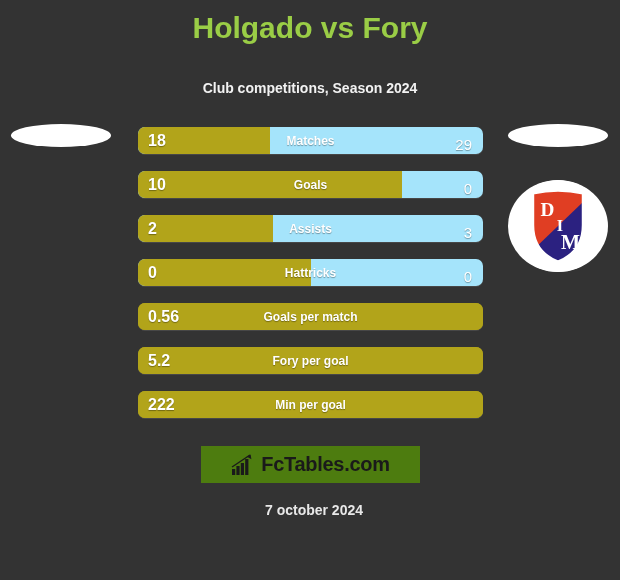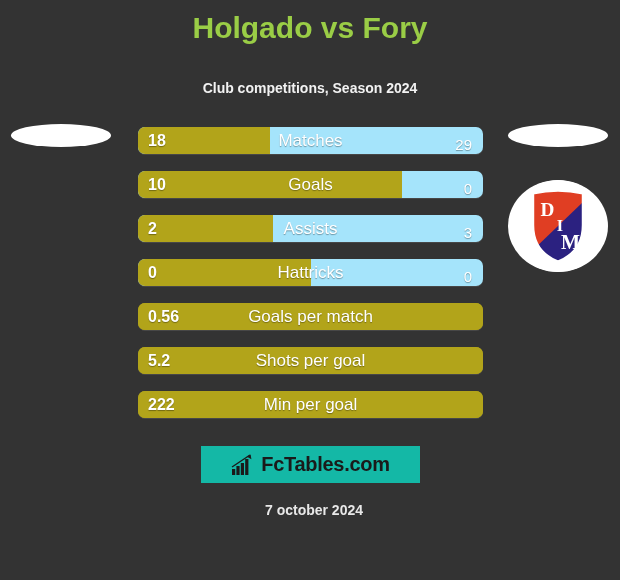--- a/index.html
+++ b/index.html
@@ -107,22 +107,22 @@
     left: 0; top: 0; bottom: 0;
     background: #B2A41A;
   }
 
   .row .label {
     position: absolute;
     left: 0; right: 0; top: 0; bottom: 0;
     display: flex;
     align-items: center;
     justify-content: center;
-    font-size: 17px;
-    font-weight: normal;
+    font-size: 12px;
+    font-weight: bold;
     color: #ffffff;
     text-shadow: 0 1px 1px rgba(0,0,0,0.35);
     z-index: 3;
     pointer-events: none;
   }
 
   .row .val-left {
     position: absolute;
     left: 10px; top: 0; bottom: 0;
     display: flex;
@@ -146,21 +146,21 @@
     z-index: 3;
   }
 
   
   .brand {
     position: absolute;
     left: 201px;
     top: 446px;
     width: 219px;
     height: 37px;
-    background: #14b8a6;
+    background: #4d7c0f;
     display: flex;
     align-items: center;
     justify-content: center;
     gap: 5px;
   }
 
   .brand-icon { width: 25px; height: 22px; display:block; }
 
   .brand-text {
     font-size: 20px;
@@ -247,21 +247,21 @@
     <div class="row" style="background: rgb(178, 164, 26);">
       <div class="fill-left" style="width: 100%; background: rgb(178, 164, 26);"></div>
       <div class="val-left">0.56</div>
       <div class="label">Goals per match</div>
 
     </div>
 
     <div class="row" style="background: rgb(178, 164, 26);">
       <div class="fill-left" style="width: 100%; background: rgb(178, 164, 26);"></div>
       <div class="val-left">5.2</div>
-      <div class="label">Shots per goal</div>
+      <div class="label">Fory per goal</div>
 
     </div>
 
     <div class="row" style="background: rgb(178, 164, 26);">
       <div class="fill-left" style="width: 100%; background: rgb(178, 164, 26);"></div>
       <div class="val-left">222</div>
       <div class="label">Min per goal</div>
 
     </div>
 

